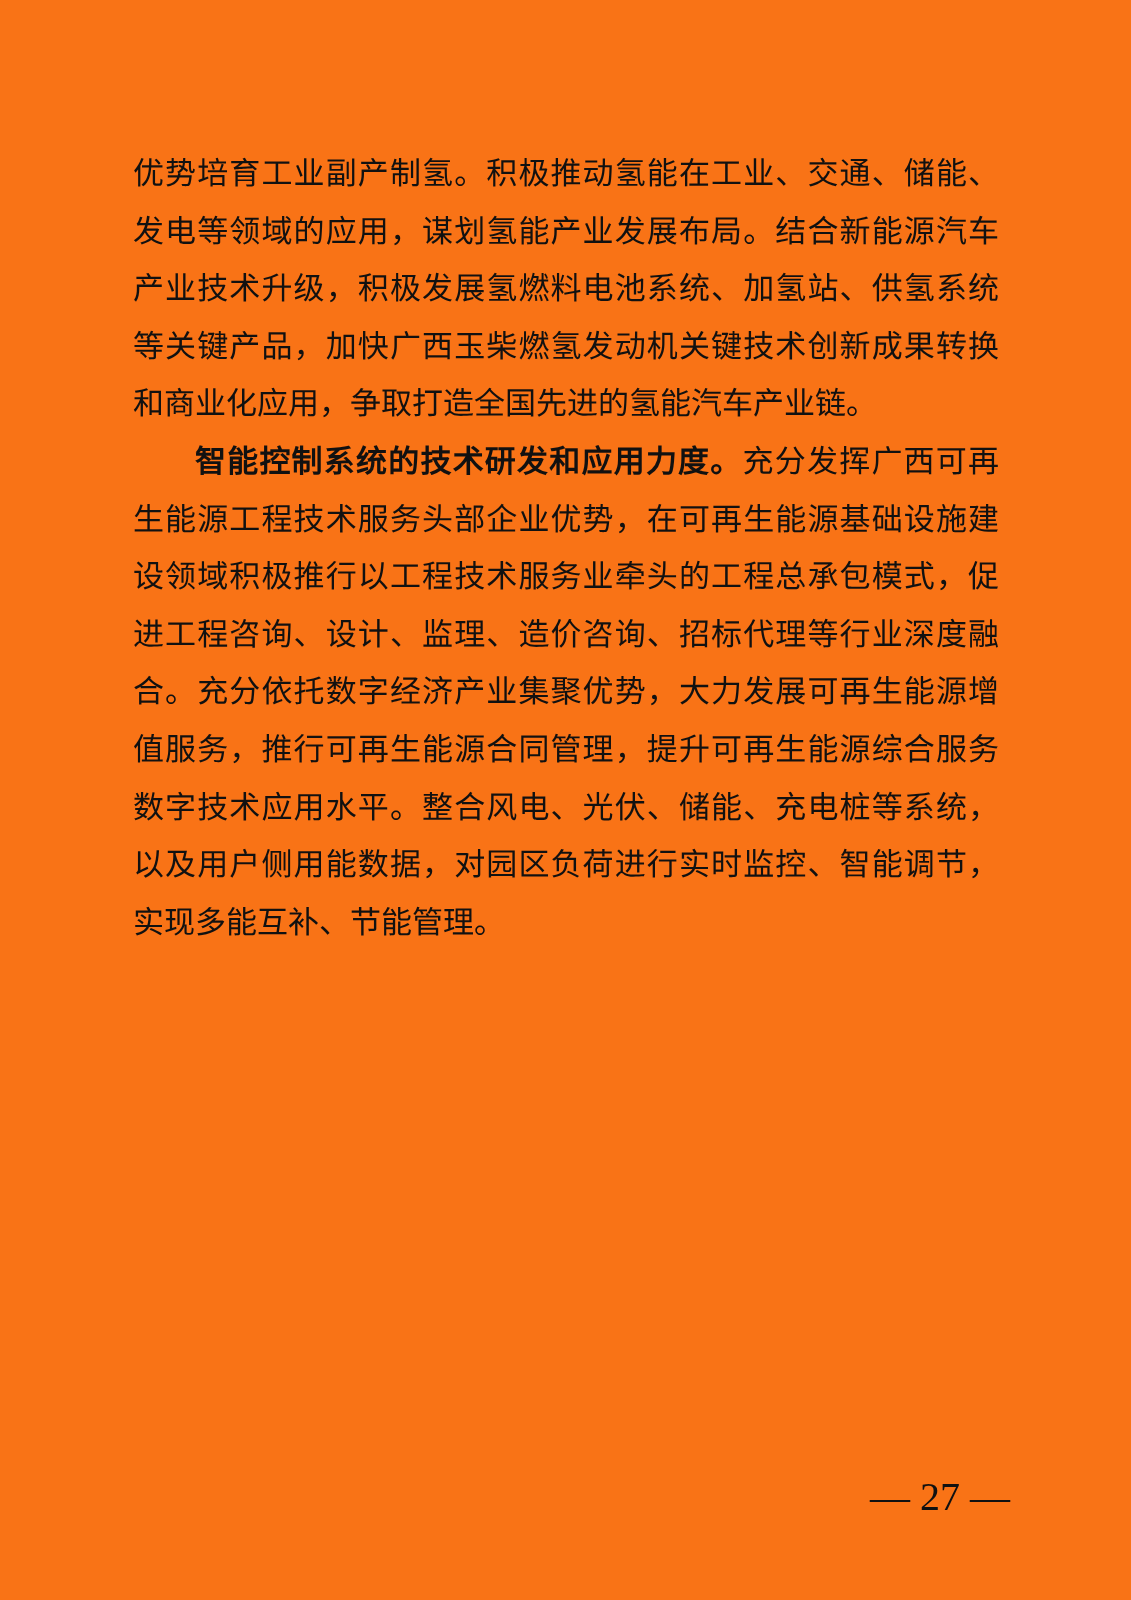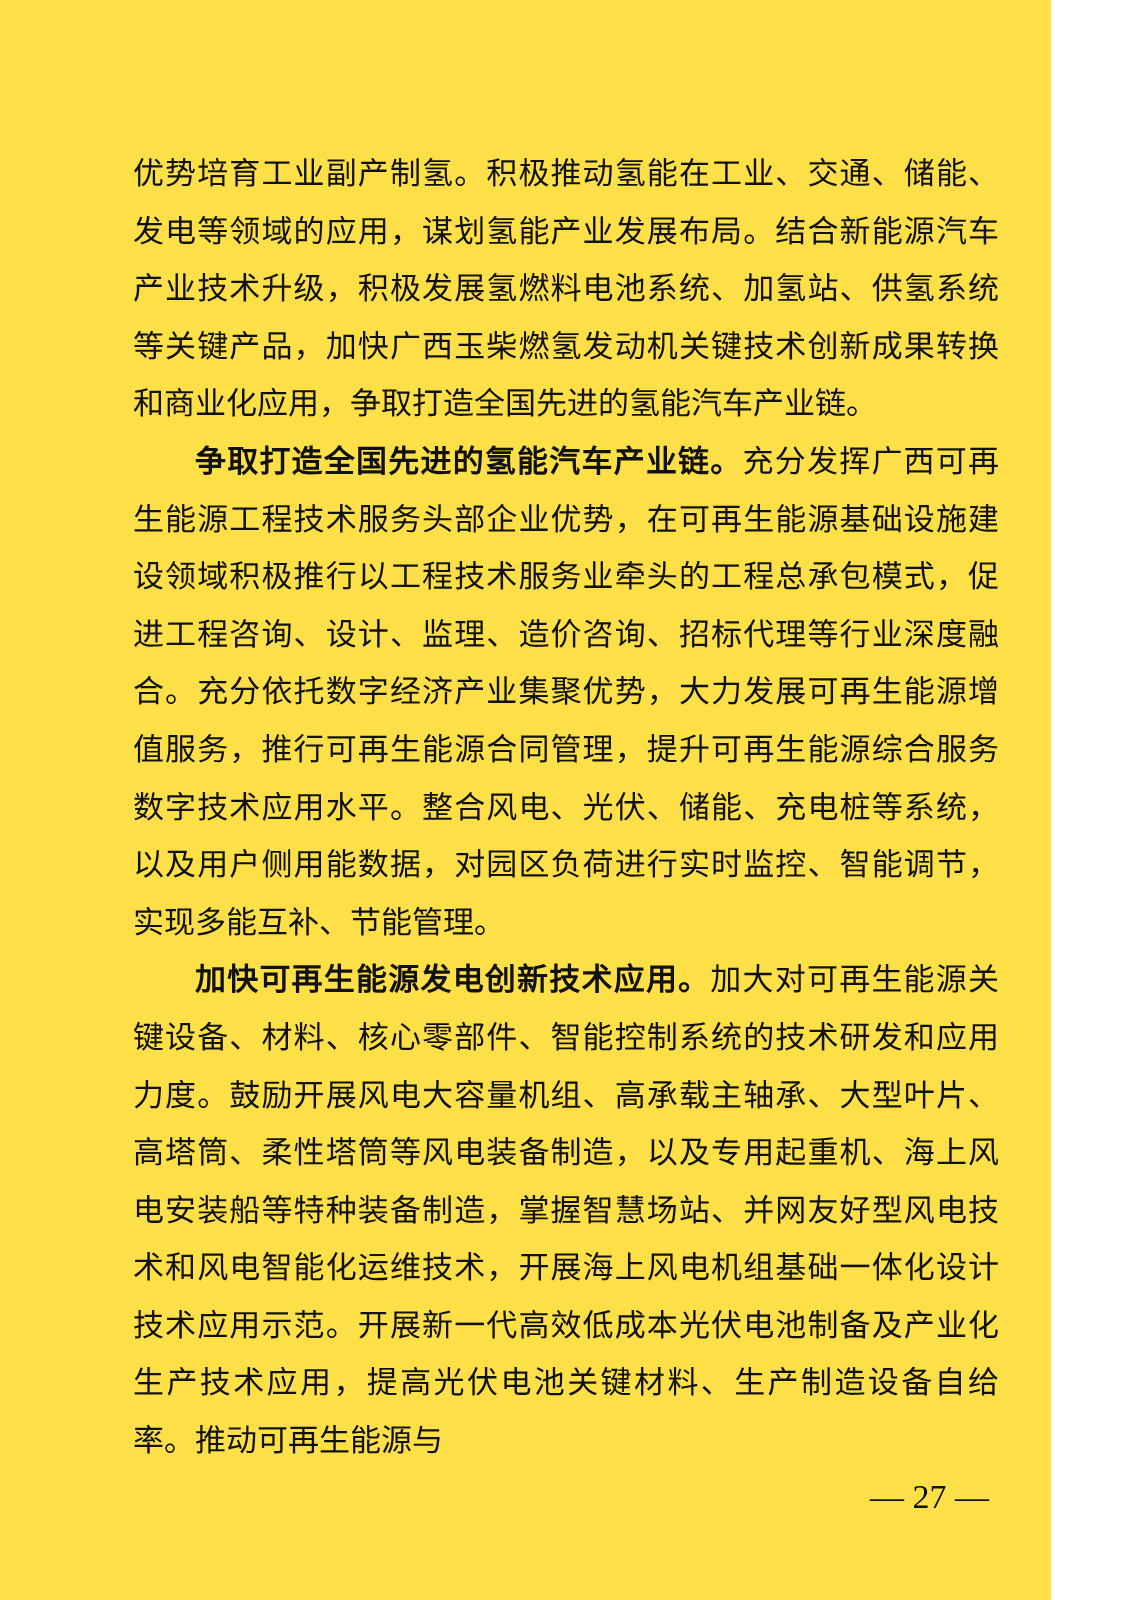--- a/index.html
+++ b/index.html
@@ -2,23 +2,23 @@
 <html lang="zh-CN"><head>
 <meta charset="utf-8">
 <style>
   html, body {
     margin: 0;
     padding: 0;
     background: #ffffff;
   }
   .page {
     position: relative;
-    width: 1051px;
+    width: 1131px;
     height: 1600px;
-    background: #fde047;
+    background: #f97316;
     overflow: hidden;
     font-family: "Liberation Serif", "DejaVu Serif", serif;
     color: #111111;
     text-decoration: underline;
   }
   .content {
     position: absolute;
     left: 133px;
     top: 145px;
     width: 866px;
@@ -39,36 +39,35 @@
     font-weight: 700;
   }
   .para.heading {
     font-weight: 700;
   }
   .page-number {
     position: absolute;
     top: 1478px;
     left: 870px;
     width: 140px;
-    font-size: 34px;
+    font-size: 40px;
     line-height: 38px;
     text-align: left;
     white-space: nowrap;
     color: #111111;
   }
 </style>
 </head>
 <body>
 
 <div class="page">
   <div class="content">
 
     <p class="para"><span>优势培育工业副产制氢。积极推动氢能在工业、交通、储能、发电等领域的应用，谋划氢能产业发展布局。结合新能源汽车产业技术升级，积极发展氢燃料电池系统、加氢站、供氢系统等关键产品，加快广西玉柴燃氢发动机关键技术创新成果转换和商业化应用，争取打造全国先进的氢能汽车产业链。</span></p>
 
-    <p class="para indent"><span class="lead">争取打造全国先进的氢能汽车产业链。</span><span>充分发挥广西可再生能源工程技术服务头部企业优势，在可再生能源基础设施建设领域积极推行以工程技术服务业牵头的工程总承包模式，促进工程咨询、设计、监理、造价咨询、招标代理等行业深度融合。充分依托数字经济产业集聚优势，大力发展可再生能源增值服务，推行可再生能源合同管理，提升可再生能源综合服务数字技术应用水平。整合风电、光伏、储能、充电桩等系统，以及用户侧用能数据，对园区负荷进行实时监控、智能调节，实现多能互补、节能管理。</span></p>
+    <p class="para indent"><span class="lead">智能控制系统的技术研发和应用力度。</span><span>充分发挥广西可再生能源工程技术服务头部企业优势，在可再生能源基础设施建设领域积极推行以工程技术服务业牵头的工程总承包模式，促进工程咨询、设计、监理、造价咨询、招标代理等行业深度融合。充分依托数字经济产业集聚优势，大力发展可再生能源增值服务，推行可再生能源合同管理，提升可再生能源综合服务数字技术应用水平。整合风电、光伏、储能、充电桩等系统，以及用户侧用能数据，对园区负荷进行实时监控、智能调节，实现多能互补、节能管理。</span></p>
 
 
-    <p class="para indent"><span class="lead">加快可再生能源发电创新技术应用。</span><span>加大对可再生能源关键设备、材料、核心零部件、智能控制系统的技术研发和应用力度。鼓励开展风电大容量机组、高承载主轴承、大型叶片、高塔筒、柔性塔筒等风电装备制造，以及专用起重机、海上风电安装船等特种装备制造，掌握智慧场站、并网友好型风电技术和风电智能化运维技术，开展海上风电机组基础一体化设计技术应用示范。开展新一代高效低成本光伏电池制备及产业化生产技术应用，提高光伏电池关键材料、生产制造设备自给率。推动可再生能源与</span></p>
 
   </div>
 
   <div class="page-number">— 27 —</div>
 </div>
 
 </body></html>

